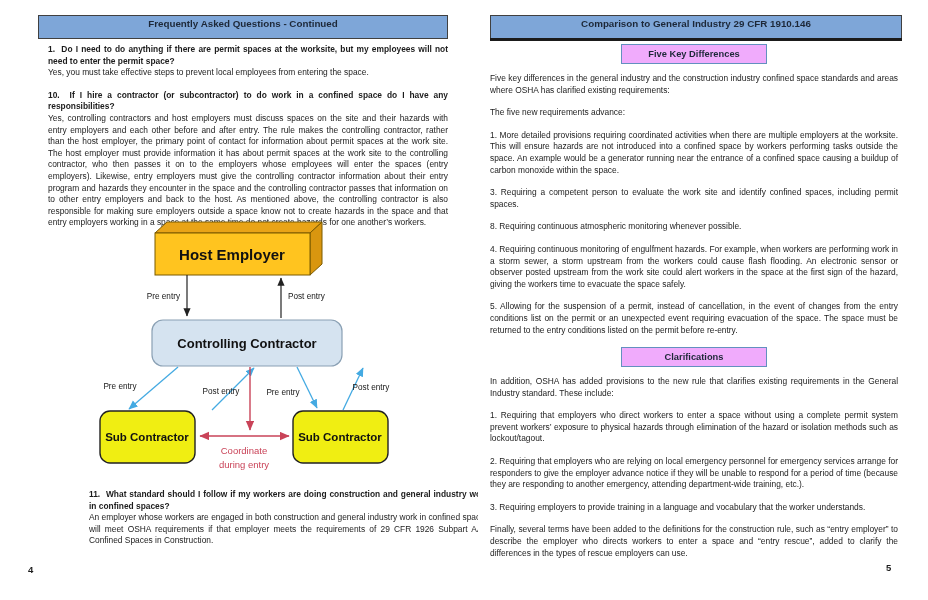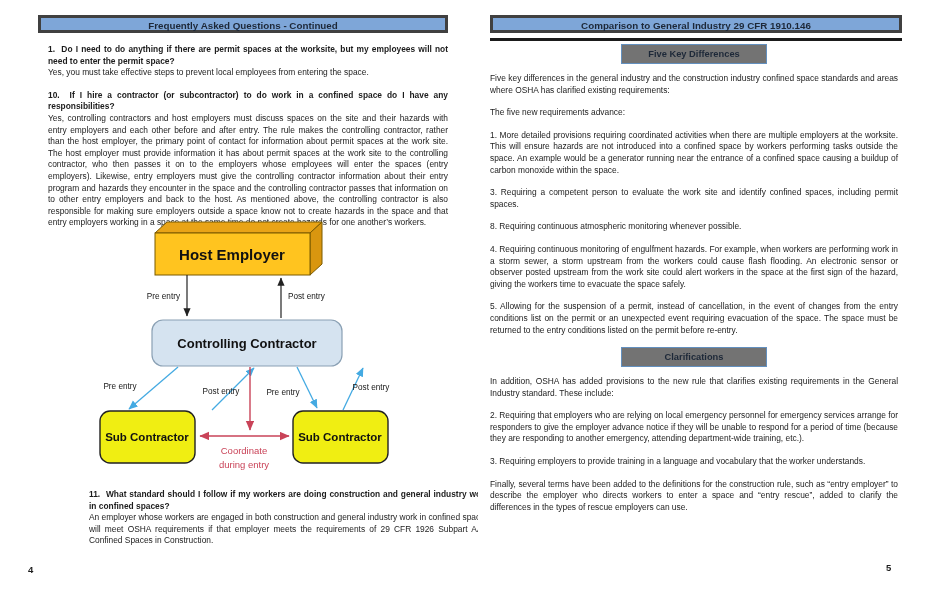--- a/index.html
+++ b/index.html
@@ -4,40 +4,40 @@
 <style>
   * { margin:0; padding:0; box-sizing:border-box; }
   html,body { width:928px; height:600px; background:#ffffff; }
   body { position:relative; overflow:hidden; color:#1c1c1c;
          font-family:"Liberation Sans", sans-serif; }
 
   .page { position:absolute; top:0; height:600px; background:#ffffff; }
   #page-left  { left:35px;  width:420px; }
   #page-right { left:478px; width:430px; }
 
-  .bar { position:absolute; top:15px; height:18px; background:#7ea6d8;
-         border:3px solid #404040; text-align:center; font-weight:700;
+  .bar { position:absolute; top:15px; height:24px; background:#7ea6d8;
+         border:1px solid #404040; text-align:center; font-weight:700;
          font-size:9.8px; line-height:15px; color:#1d2838; }
   #page-left  .bar { left:3px;  right:7px; }
   #page-right .bar { left:12px; right:6px; }
 
   .rule { position:absolute; top:38px; left:12px; right:6px; height:3px;
           background:#1b1b1b; }
 
   .content { position:absolute; font-size:8.4px; line-height:11.6px;
              text-align:justify; }
   #lp-content { top:44px; left:13px; width:400px; }
   #rp-content { top:44px; left:12px; width:408px; }
   #q11-block  { position:absolute; top:489px; left:13px; width:400px;
                 font-size:8.4px; line-height:11.6px; text-align:justify;margin-left:41px; }
 
   p.q  { font-weight:700; white-space:pre-wrap; }
   .mb  { margin-bottom:11px; }
 
-  .badge { width:146px; height:20px; margin:0 auto 9px auto; background:#737373;
+  .badge { width:146px; height:20px; margin:0 auto 9px auto; background:#f0abfc;
            border:1px solid #6390bf; font-weight:700; font-size:9.3px;
            line-height:18px; text-align:center; color:#1d2838; }
 
   #diagram { position:absolute; left:25px; top:221px; }
   svg text { font-family:"Liberation Sans", sans-serif; }
   .boxtitle { font-weight:700; fill:#111111; }
   .lbl { font-size:8.2px; fill:#161616; }
   .redlbl { font-size:9.5px; fill:#c94358; }
 
   .pagenum { position:absolute; font-size:9.5px; font-weight:700; color:#1c1c1c; }
@@ -132,20 +132,21 @@
     <p class="mb">3. Requiring a competent person to evaluate the work site and identify confined spaces, including permit spaces.</p>
     <p class="mb">8. Requiring continuous atmospheric monitoring whenever possible.</p>
     <p class="mb">4. Requiring continuous monitoring of engulfment hazards. For example, when workers are performing work in a storm sewer, a storm upstream from the workers could cause flash flooding. An electronic sensor or observer posted upstream from the work site could alert workers in the space at the first sign of the hazard, giving the workers time to evacuate the space safely.</p>
     <p class="mb">5. Allowing for the suspension of a permit, instead of cancellation, in the event of changes from the entry conditions list on the permit or an unexpected event requiring evacuation of the space. The space must be returned to the entry conditions listed on the permit before re-entry.</p>
 
     <div class="badge">
       <span>Clarifications</span>
     </div>
 
     <p class="mb">In addition, OSHA has added provisions to the new rule that clarifies existing requirements in the General Industry standard. These include:</p>
+    <p class="mb">1. Requiring that employers who direct workers to enter a space without using a complete permit system prevent workers’ exposure to physical hazards through elimination of the hazard or isolation methods such as lockout/tagout.</p>
     <p class="mb">2. Requiring that employers who are relying on local emergency personnel for emergency services arrange for responders to give the employer advance notice if they will be unable to respond for a period of time (because they are responding to another emergency, attending department-wide training, etc.).</p>
     <p class="mb">3. Requiring employers to provide training in a language and vocabulary that the worker understands.</p>
     <p>Finally, several terms have been added to the definitions for the construction rule, such as “entry employer” to describe the employer who directs workers to enter a space and “entry rescue”, added to clarify the differences in the types of rescue employers can use.</p>
   </div>
 </div>
 
 <div class="pagenum" id="pn-left">4</div>
 <div class="pagenum" id="pn-right">5</div>
 
 </body></html>

